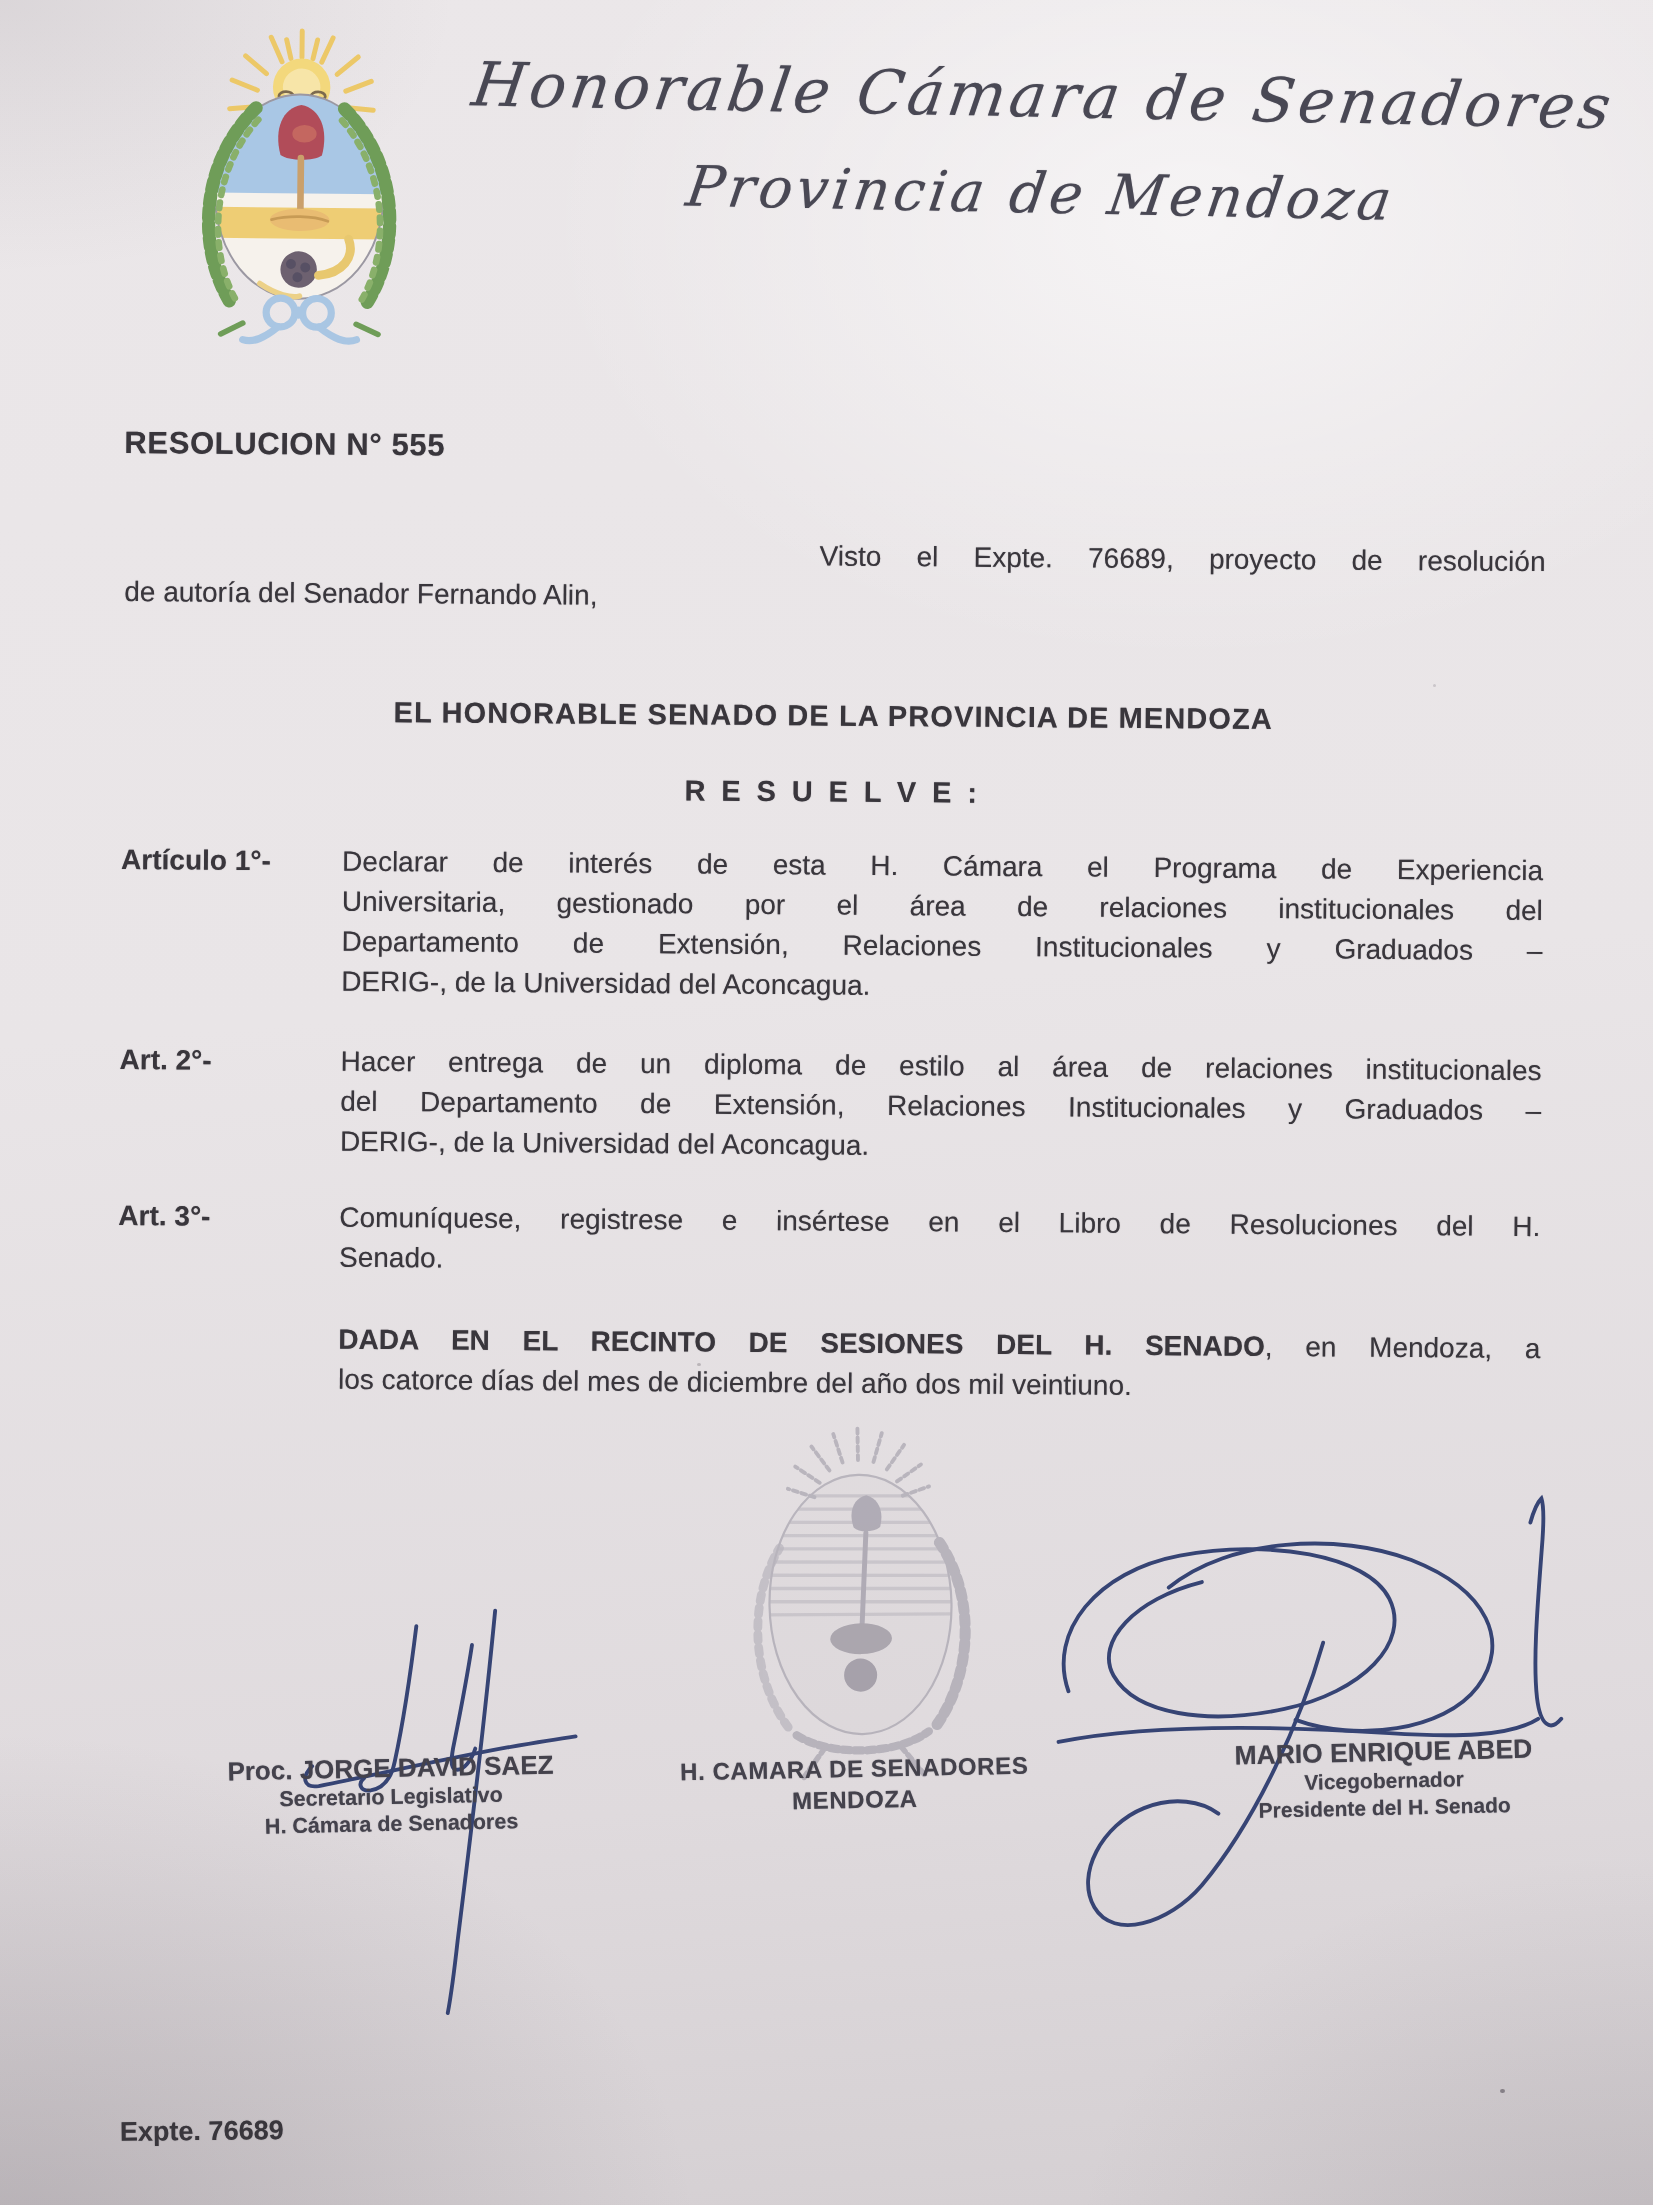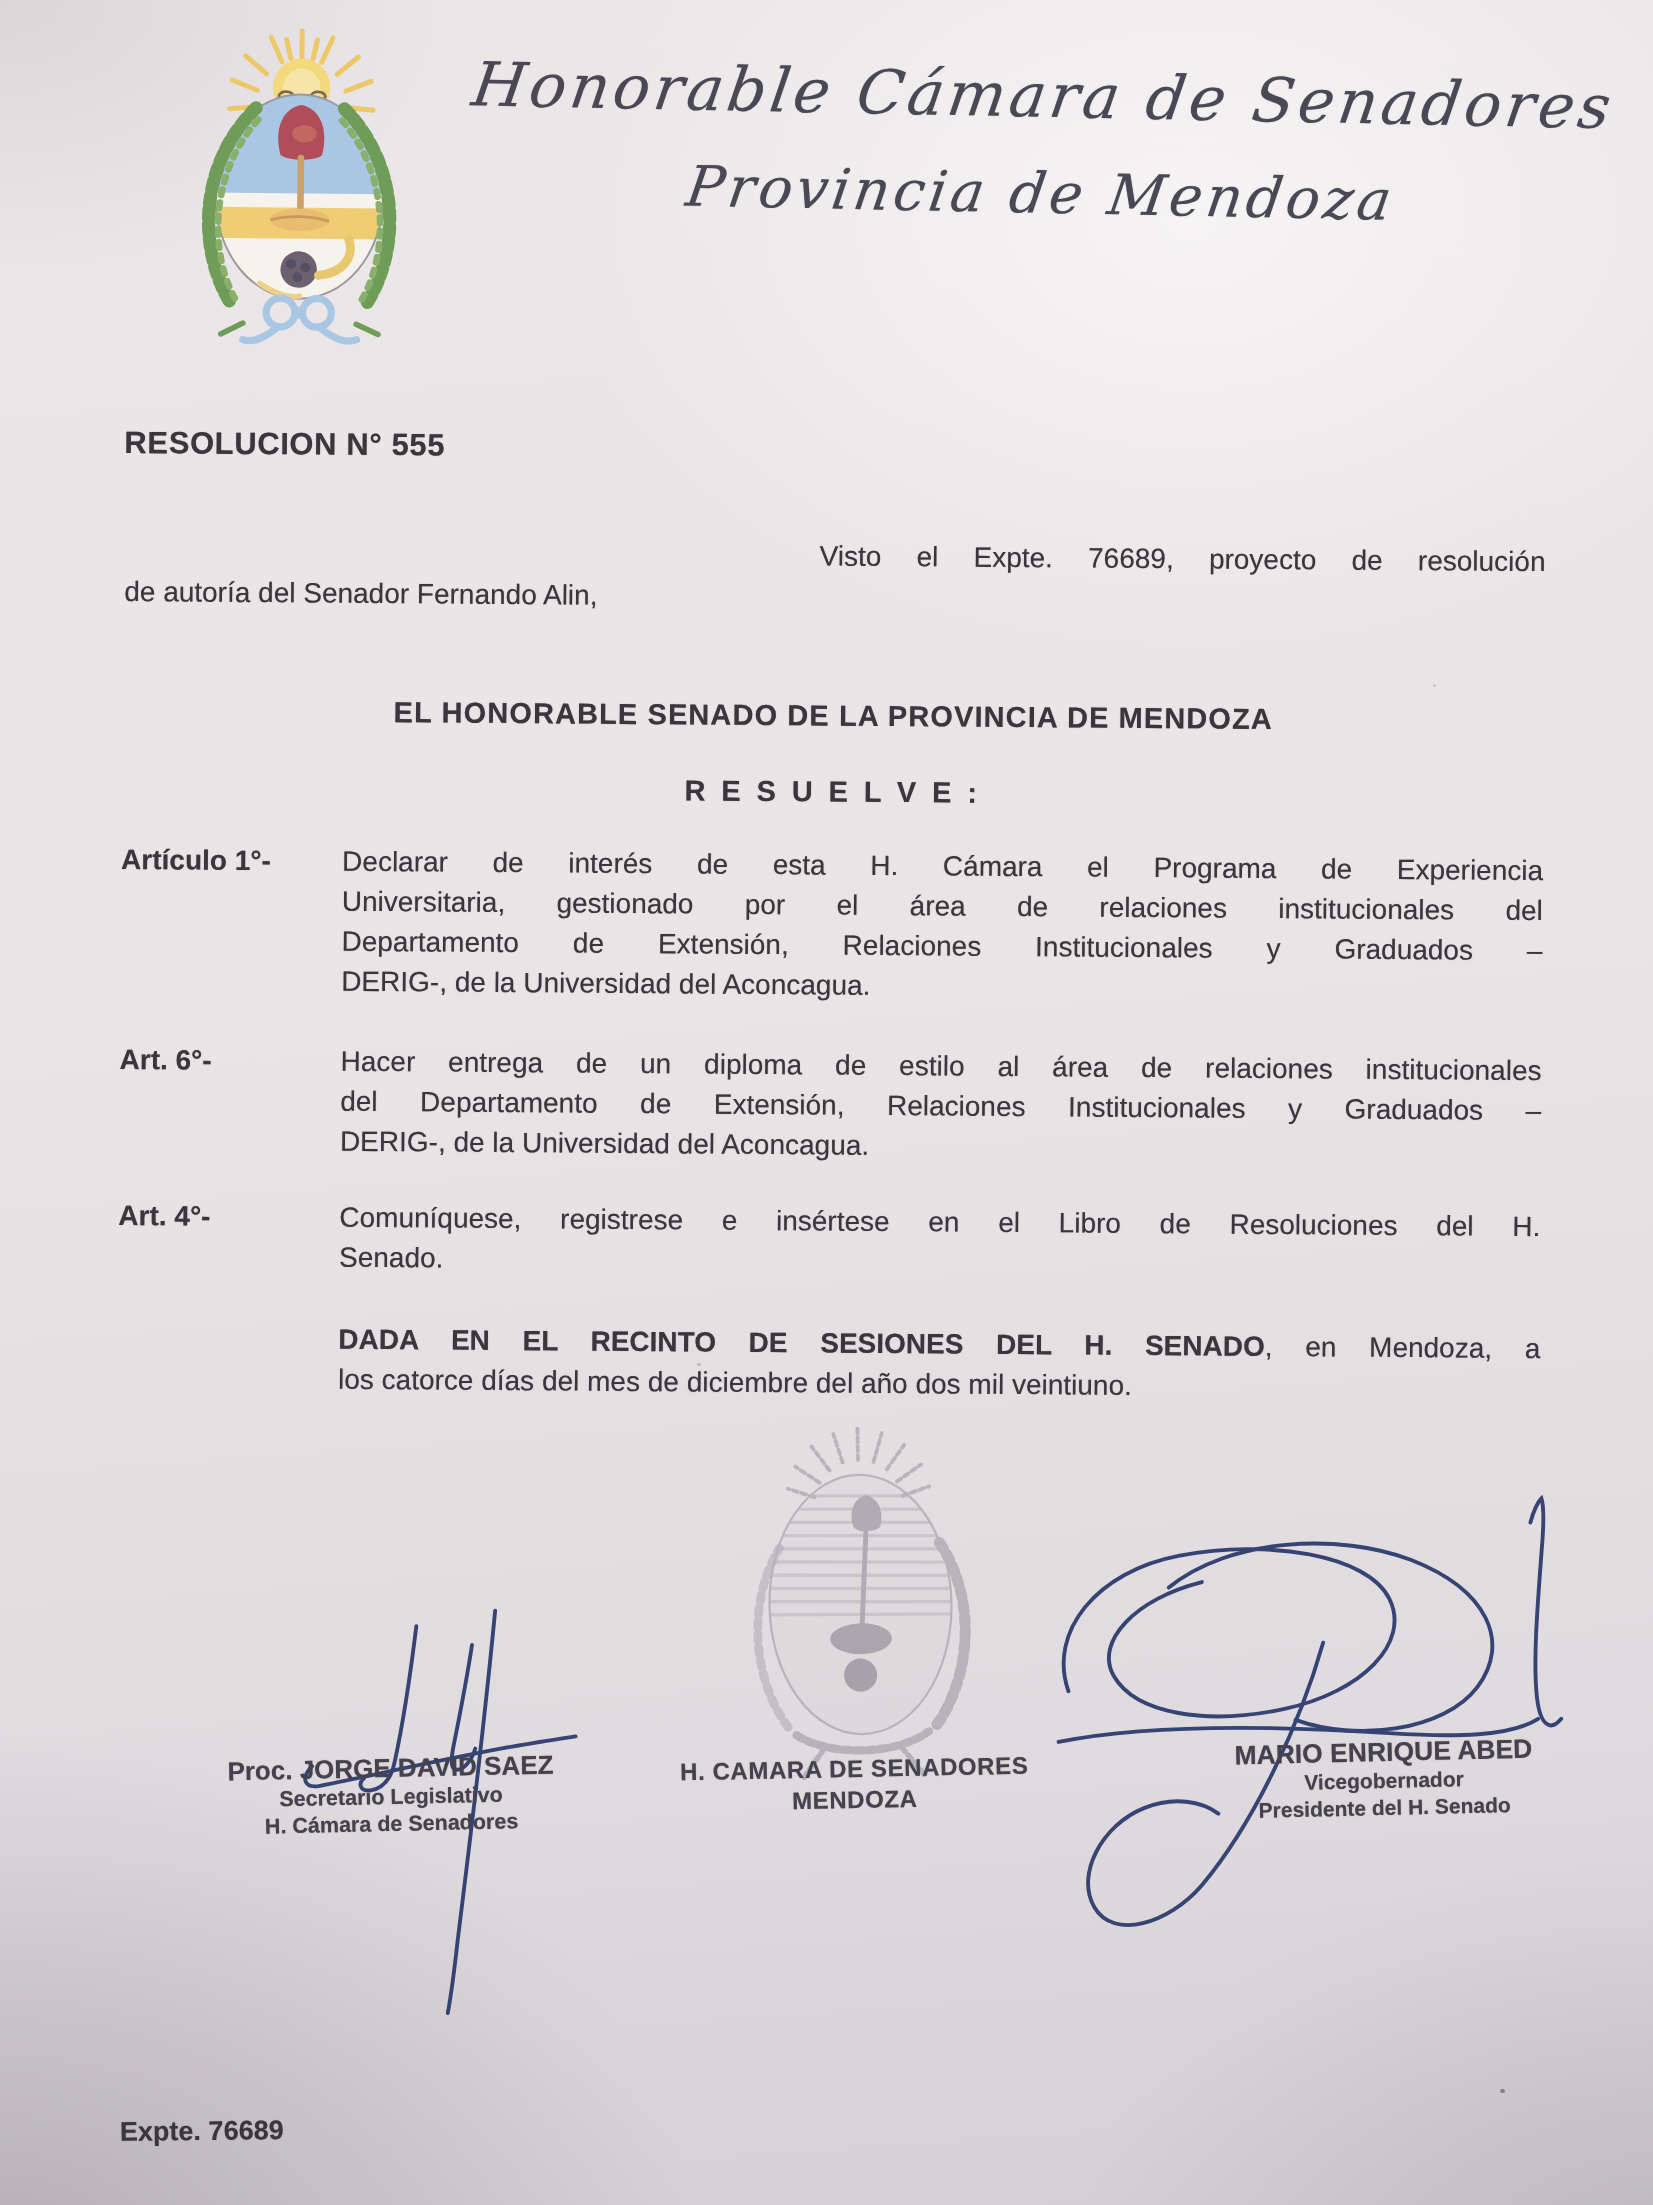--- a/index.html
+++ b/index.html
@@ -133,30 +133,30 @@
       <span class="art-label">Artículo 1°-</span>
       <div class="art-lines">
         <div class="jline">Declarar de interés de esta H. Cámara el Programa de Experiencia</div>
         <div class="jline">Universitaria, gestionado por el área de relaciones institucionales del</div>
         <div class="jline">Departamento de Extensión, Relaciones Institucionales y Graduados –</div>
         <div>DERIG-, de la Universidad del Aconcagua.</div>
       </div>
     </div>
 
     <div class="abs article print" style="top:1040px;">
-      <span class="art-label">Art. 6°-</span>
+      <span class="art-label">Art. 2°-</span>
       <div class="art-lines">
         <div class="jline">Hacer entrega de un diploma de estilo al área de relaciones institucionales</div>
         <div class="jline">del Departamento de Extensión, Relaciones Institucionales y Graduados –</div>
         <div>DERIG-, de la Universidad del Aconcagua.</div>
       </div>
     </div>
 
     <div class="abs article print" style="top:1196px;">
-      <span class="art-label">Art. 4°-</span>
+      <span class="art-label">Art. 3°-</span>
       <div class="art-lines">
         <div class="jline">Comuníquese, registrese e insértese en el Libro de Resoluciones del H.</div>
         <div>Senado.</div>
       </div>
     </div>
 
     <div class="abs dada print" style="top:1318px;">
       <div class="jline"><span class="bold">DADA EN EL RECINTO DE SESIONES DEL H. SENADO</span><span>, en Mendoza, a</span></div>
       <div>los catorce días del mes de diciembre del año dos mil veintiuno.</div>
     </div>

